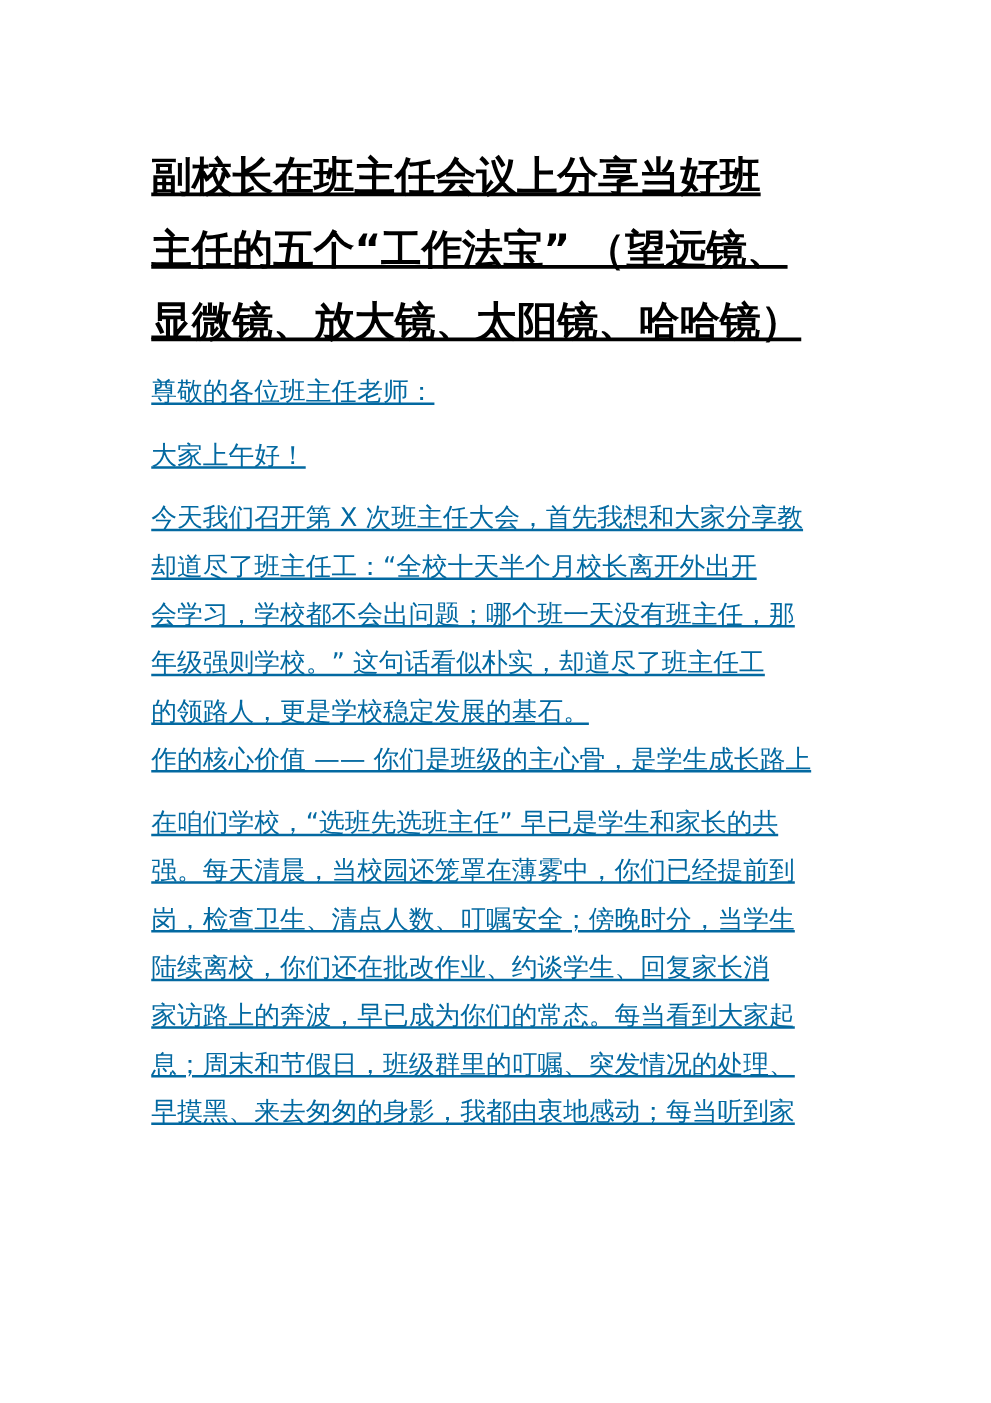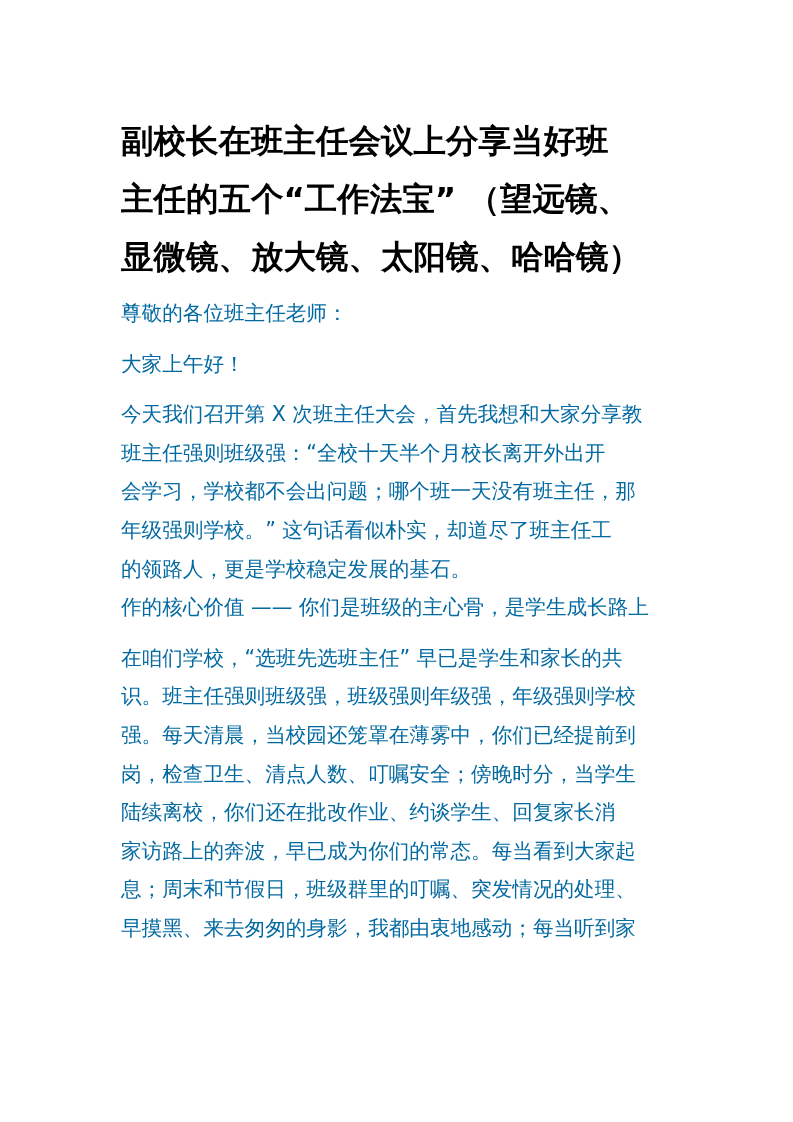--- a/index.html
+++ b/index.html
@@ -22,21 +22,21 @@
     }
     .para {
       font-family: "DejaVu Sans", "Liberation Sans", sans-serif;
       font-size: 20.6px;
       line-height: 38.6px;
       margin: 0 0 12px 0;
       color: #0369a1;
       text-align: left;
       word-break: break-all;
     }
-    .line { display: block; white-space: nowrap; }
+    .line { display: block; white-space: nowrap; text-decoration: underline; }
   </style>
 </head>
 <body>
 
 <div class="page">
   <h1 class="title">
     <span class="line">副校长在班主任会议上分享当好班</span>
     <span class="line">主任的五个“工作法宝” （望远镜、</span>
     <span class="line">显微镜、放大镜、太阳镜、哈哈镜）</span>
   </h1>
@@ -44,30 +44,29 @@
   <p class="para">
     <span class="line">尊敬的各位班主任老师：</span>
   </p>
 
   <p class="para">
     <span class="line">大家上午好！</span>
   </p>
 
   <p class="para">
     <span class="line">今天我们召开第 X 次班主任大会，首先我想和大家分享教</span>
-    <span class="line">班主任强则班级强：“全校十天半个月校长离开外出开</span>
+    <span class="line">却道尽了班主任工：“全校十天半个月校长离开外出开</span>
     <span class="line">会学习，学校都不会出问题；哪个班一天没有班主任，那</span>
     <span class="line">年级强则学校。” 这句话看似朴实，却道尽了班主任工</span>
     <span class="line">的领路人，更是学校稳定发展的基石。</span>
     <span class="line">作的核心价值 —— 你们是班级的主心骨，是学生成长路上</span>
   </p>
 
   <p class="para">
     <span class="line">在咱们学校，“选班先选班主任” 早已是学生和家长的共</span>
-    <span class="line">识。班主任强则班级强，班级强则年级强，年级强则学校</span>
     <span class="line">强。每天清晨，当校园还笼罩在薄雾中，你们已经提前到</span>
     <span class="line">岗，检查卫生、清点人数、叮嘱安全；傍晚时分，当学生</span>
     <span class="line">陆续离校，你们还在批改作业、约谈学生、回复家长消</span>
     <span class="line">家访路上的奔波，早已成为你们的常态。每当看到大家起</span>
     <span class="line">息；周末和节假日，班级群里的叮嘱、突发情况的处理、</span>
     <span class="line">早摸黑、来去匆匆的身影，我都由衷地感动；每当听到家</span>
   </p>
 </div>
 
 </body></html>

